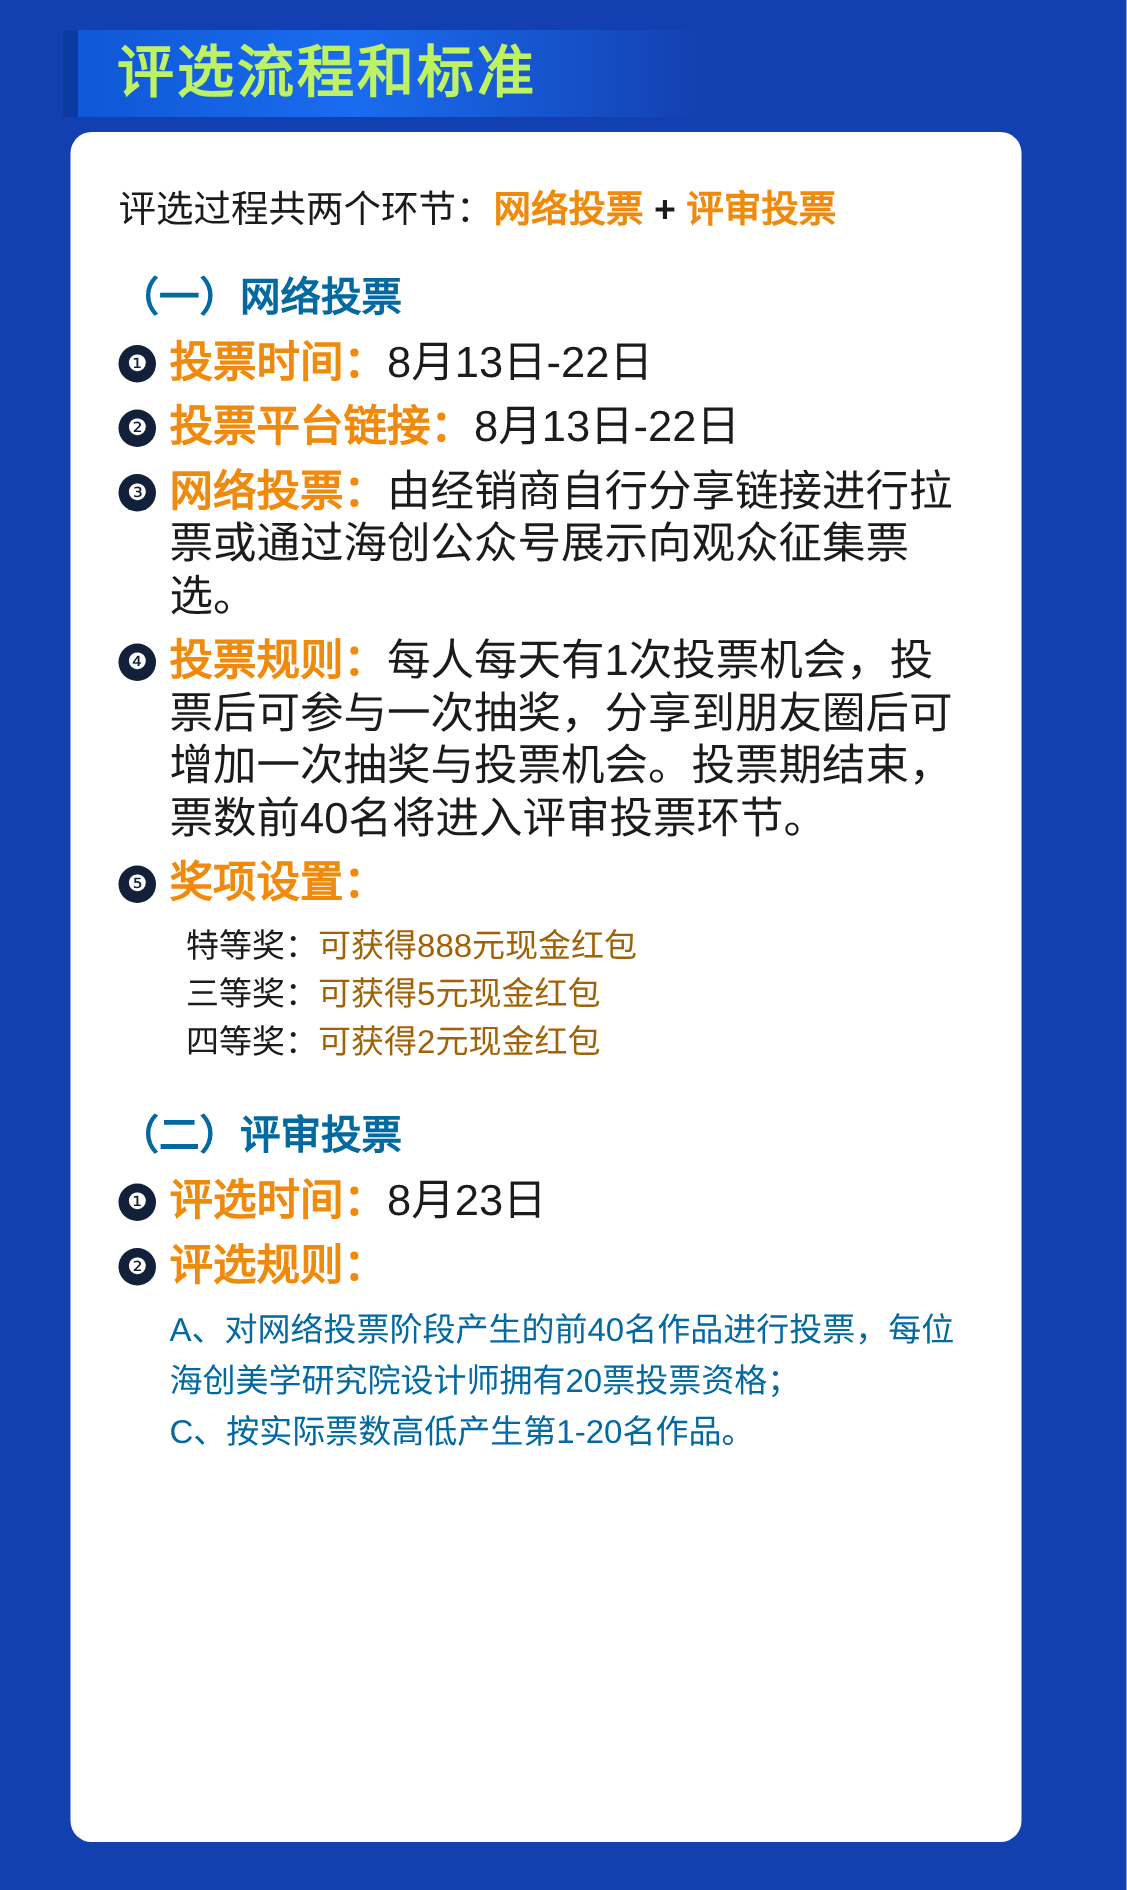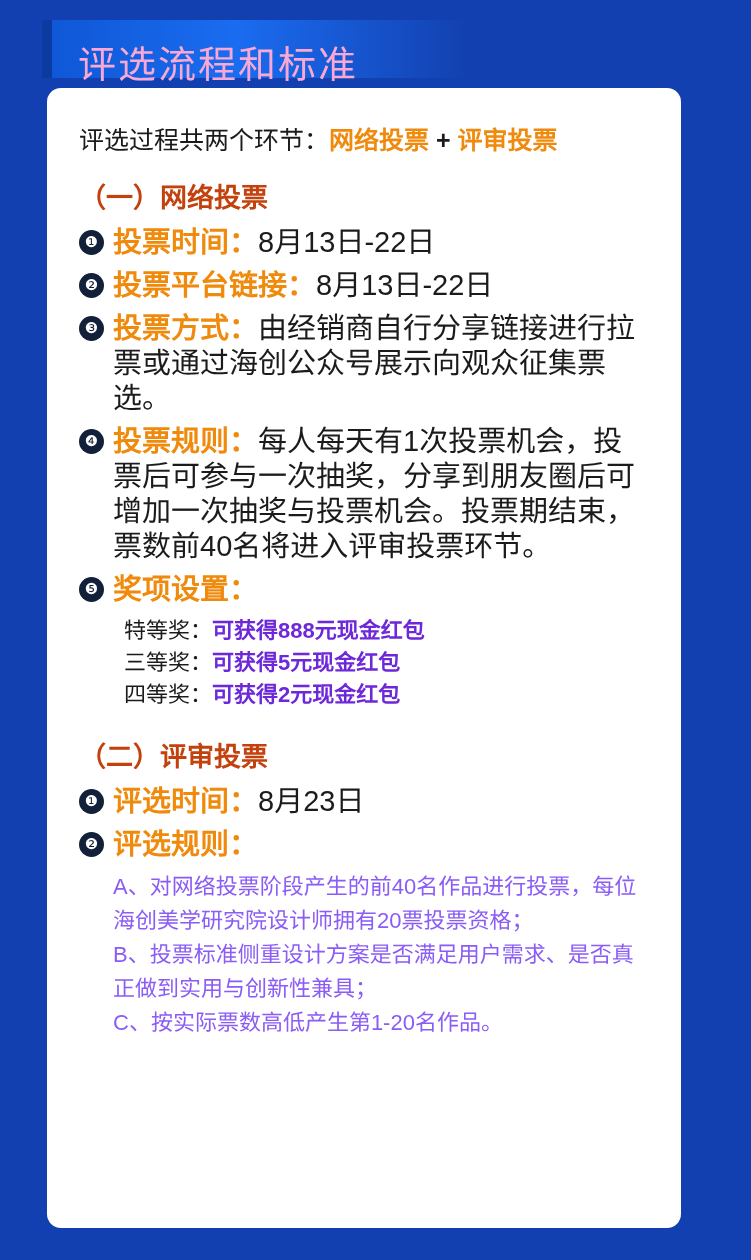--- a/index.html
+++ b/index.html
@@ -33,24 +33,24 @@
     position: absolute;
     left: -6px;
     top: 0;
     width: 10px;
     height: 58px;
     background: #0b3aa0;
   }
   .header-title {
     position: absolute;
     left: 78px;
-    top: 42px;
+    top: 26px;
     font-size: 38px;
-    font-weight: normal;
-    color: #f9a8d4;
+    font-weight: bold;
+    color: #bef264;
     letter-spacing: 2px;
     line-height: 46px;
     white-space: nowrap;
   }
 
   
   .card {
     position: absolute;
     left: 47px;
     top: 88px;
@@ -76,21 +76,21 @@
   }
   .intro .plus {
     color: #1b1b1b;
     font-weight: bold;
   }
 
   
   .section-head {
     font-size: 27px;
     font-weight: bold;
-    color: #c2410c;
+    color: #0369a1;
     margin: 16px 0 10px 0;
   }
   .section-head.second {
     margin-top: 24px;
   }
 
   
   .item {
     display: flex;
     align-items: flex-start;
@@ -125,30 +125,30 @@
   .prizes {
     margin: 6px 0 0 45px;
   }
   .prize-row {
     font-size: 22px;
     line-height: 32px;
     color: #1b1b1b;
     white-space: nowrap;
   }
   .prize-row .prize-value {
-    color: #6d28d9;
-    font-weight: bold;
+    color: #a16207;
+    font-weight: normal;
   }
 
   
   .sub-block {
     margin-left: 34px;
     font-size: 22px;
     line-height: 34px;
-    color: #8b5cf6;
+    color: #0369a1;
   }
   .sub-block p {
     margin: 0;
   }
 </style>
 </head>
 <body>
 
 <div class="header">
   <div class="header-bar"></div>
@@ -168,21 +168,21 @@
     <div class="item-body"><span class="label-orange">投票时间：</span><span>8月13日-22日</span></div>
   </div>
 
   <div class="item">
     <div class="num">❷</div>
     <div class="item-body"><span class="label-orange">投票平台链接：</span><span>8月13日-22日</span></div>
   </div>
 
   <div class="item">
     <div class="num">❸</div>
-    <div class="item-body"><span class="label-orange">投票方式：</span><span>由经销商自行分享链接进行拉票或通过海创公众号展示向观众征集票选。</span></div>
+    <div class="item-body"><span class="label-orange">网络投票：</span><span>由经销商自行分享链接进行拉票或通过海创公众号展示向观众征集票选。</span></div>
   </div>
 
   <div class="item">
     <div class="num">❹</div>
     <div class="item-body"><span class="label-orange">投票规则：</span><span>每人每天有1次投票机会，投票后可参与一次抽奖，分享到朋友圈后可增加一次抽奖与投票机会。投票期结束，票数前40名将进入评审投票环节。</span></div>
   </div>
 
   <div class="item">
     <div class="num">❺</div>
     <div class="item-body"><span class="label-orange">奖项设置：</span><span></span></div>
@@ -201,17 +201,16 @@
     <div class="item-body"><span class="label-orange">评选时间：</span><span>8月23日</span></div>
   </div>
 
   <div class="item">
     <div class="num">❷</div>
     <div class="item-body"><span class="label-orange">评选规则：</span><span></span></div>
   </div>
 
   <div class="sub-block">
     <p>A、对网络投票阶段产生的前40名作品进行投票，每位海创美学研究院设计师拥有20票投票资格；</p>
-    <p>B、投票标准侧重设计方案是否满足用户需求、是否真正做到实用与创新性兼具；</p>
     <p>C、按实际票数高低产生第1-20名作品。</p>
   </div>
 
 </div>
 
 </body></html>

